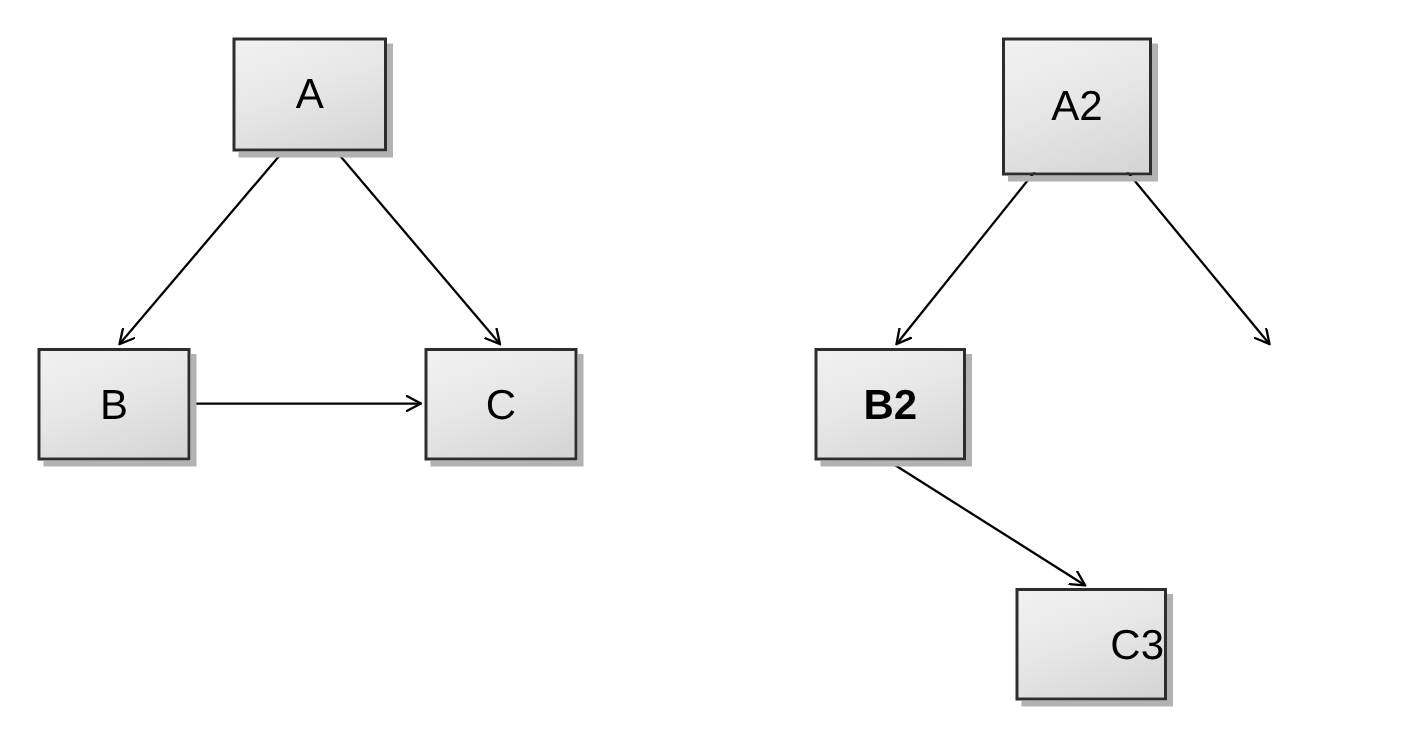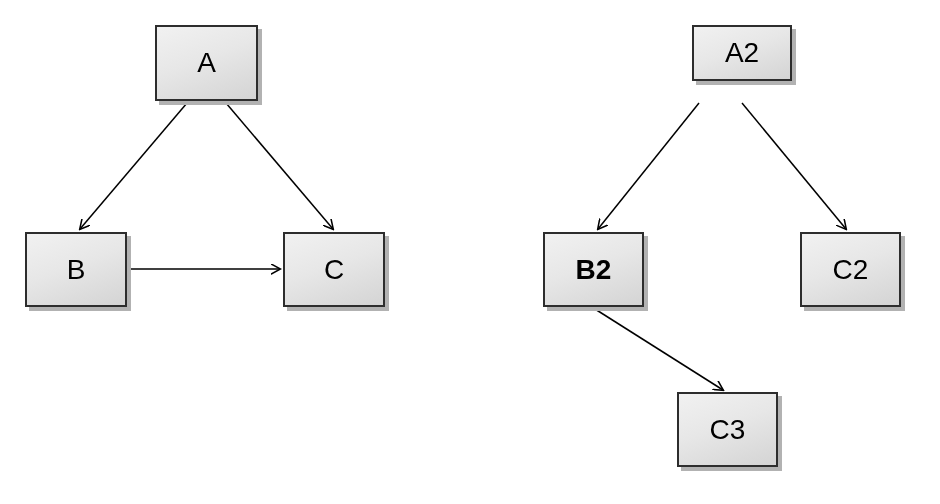--- a/index.html
+++ b/index.html
@@ -66,25 +66,22 @@
 
 <div class="node" style="left: 155px; top: 25px; width: 103px; height: 76px;">
       <span>A</span>
     </div>
     <div class="node" style="left: 25px; top: 232px; width: 102px; height: 75px;">
       <span>B</span>
     </div>
     <div class="node" style="left: 283px; top: 232px; width: 102px; height: 75px;">
       <span>C</span>
     </div>
-    <div class="node" style="left: 692px; top: 25px; width: 100px; height: 56px;">
+    <div class="node" style="left: 668px; top: 25px; width: 100px; height: 92px;">
       <span>A2</span>
     </div>
     <div class="node" style="left: 543px; top: 232px; width: 101px; height: 75px; font-weight: bold;">
       <span>B2</span>
     </div>
-    <div class="node" style="left: 800px; top: 232px; width: 101px; height: 75px;">
-      <span>C2</span>
-    </div>
-    <div class="node" style="left: 677px; top: 392px; width: 101px; height: 75px;">
+    <div class="node" style="left: 677px; top: 392px; width: 101px; height: 75px; justify-content: flex-end;">
       <span>C3</span>
     </div>
   </div>
 
 </body></html>

